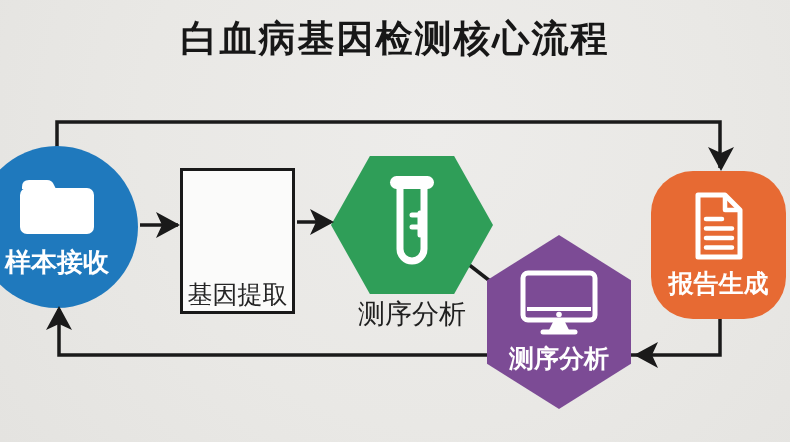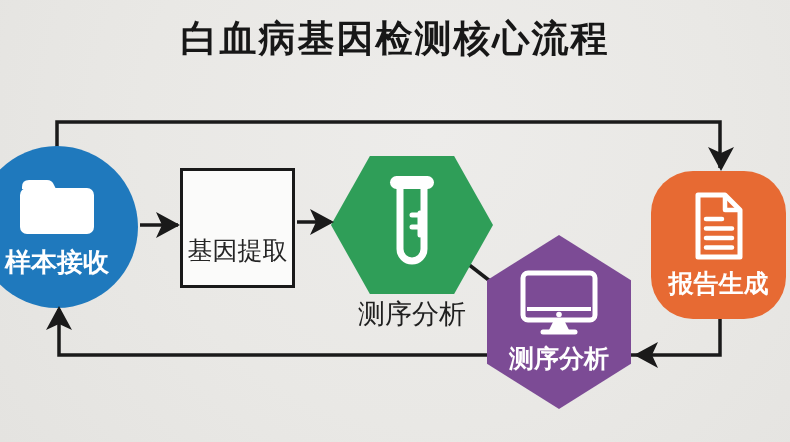--- a/index.html
+++ b/index.html
@@ -17,22 +17,22 @@
   }
   svg.layer{position:absolute;left:0;top:0;z-index:1;}
   svg.layer.top{z-index:3;}
   .node{position:absolute;z-index:2;display:flex;flex-direction:column;align-items:center;justify-content:center;}
   .node .label{color:#ffffff;font-weight:600;white-space:nowrap;}
 
   .circle-node{left:-24px;top:146px;width:162px;height:162px;border-radius:50%;}
   .circle-node .label{font-size:26px;margin-top:8px;}
 
   .rect-node{
-    left:180px;top:168px;width:115px;height:120px;box-sizing:border-box;
-    border:3px solid #191919;justify-content:flex-end;padding-bottom:18px;
+    left:180px;top:168px;width:115px;height:146px;box-sizing:border-box;
+    border:3px solid #191919;justify-content:flex-end;
   }
   .rect-node .label{color:#252525;font-size:25px;font-weight:500;}
 
   .hex-flat{
     left:331px;top:156px;width:162px;height:138px;
     clip-path:polygon(0% 50%,24% 0%,76% 0%,100% 50%,76% 100%,24% 100%);
   }
   .hex-label-out{
     position:absolute;left:331px;top:296px;width:162px;z-index:2;
     text-align:center;font-size:27px;font-weight:500;color:#1f1f1f;white-space:nowrap;

